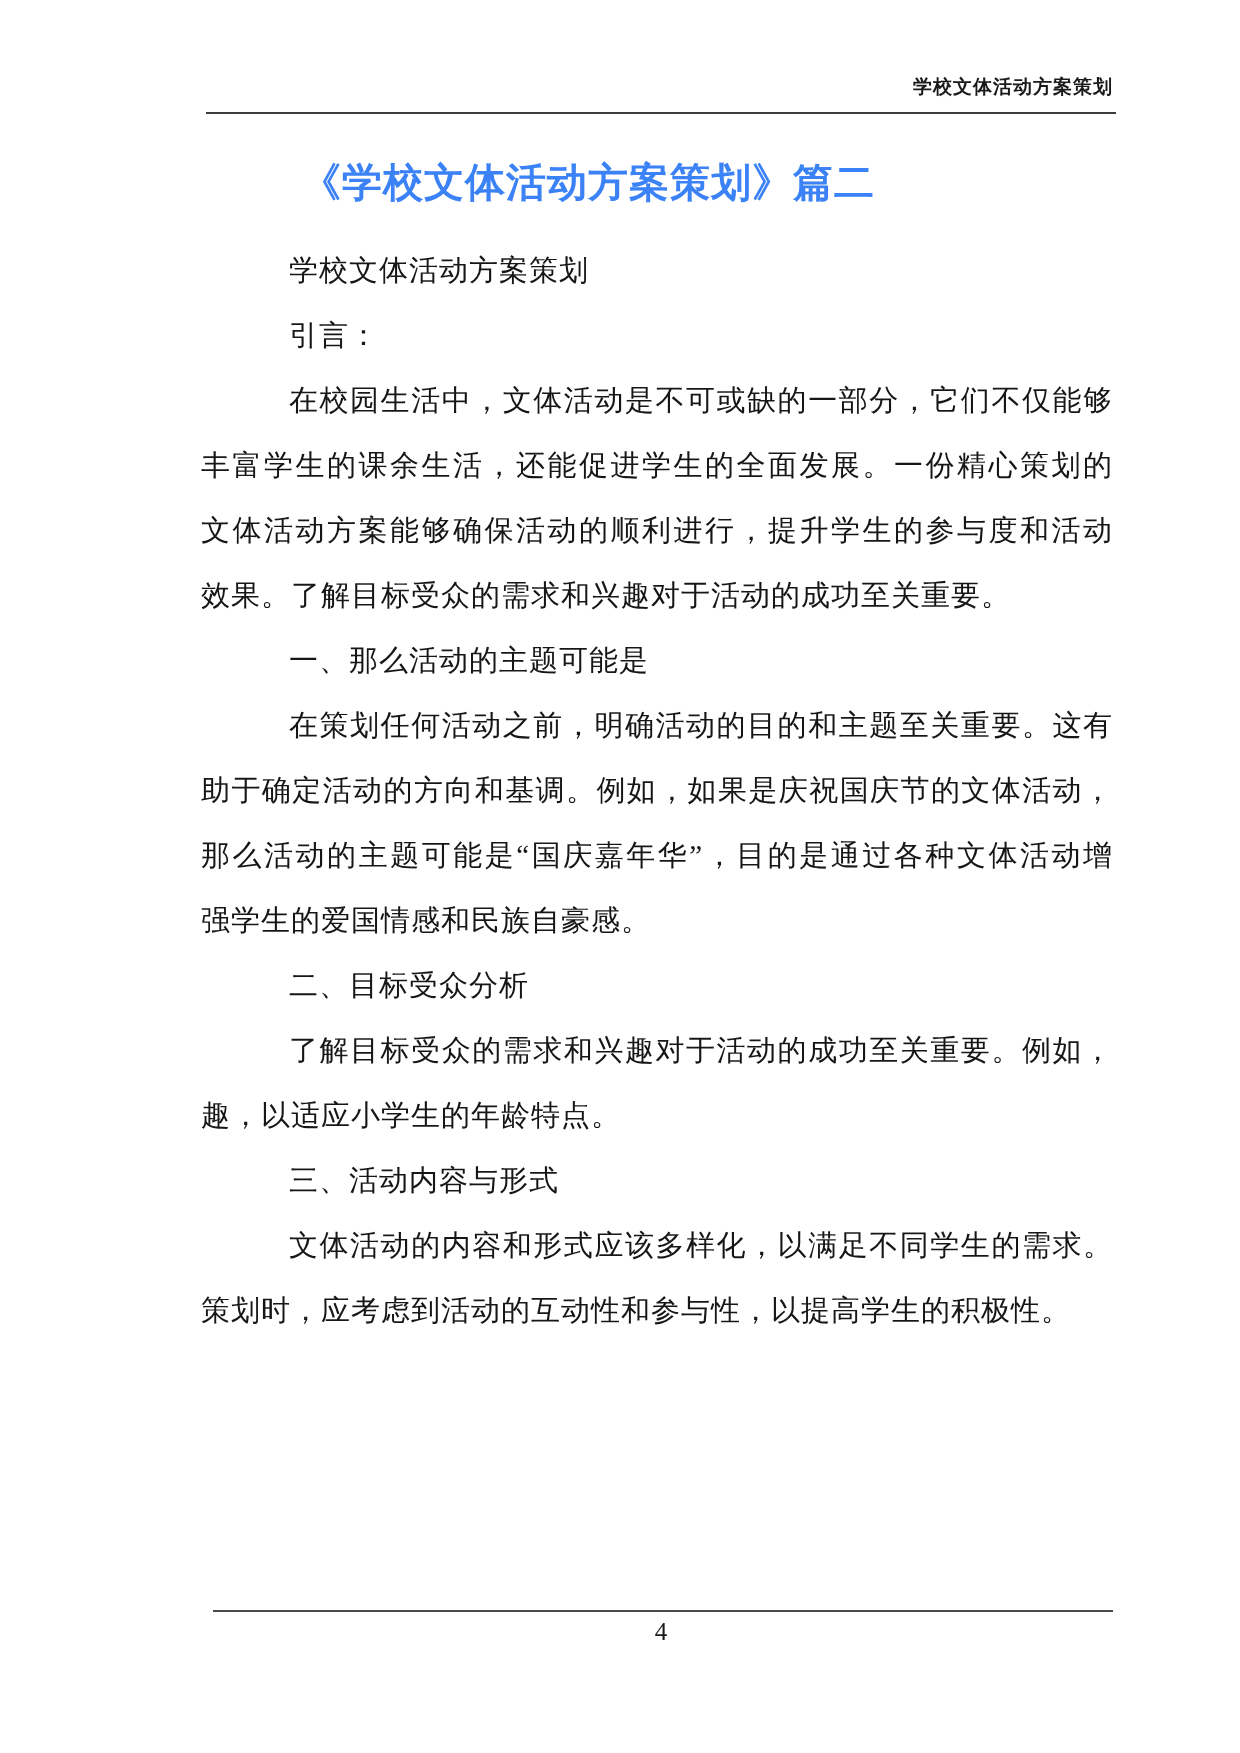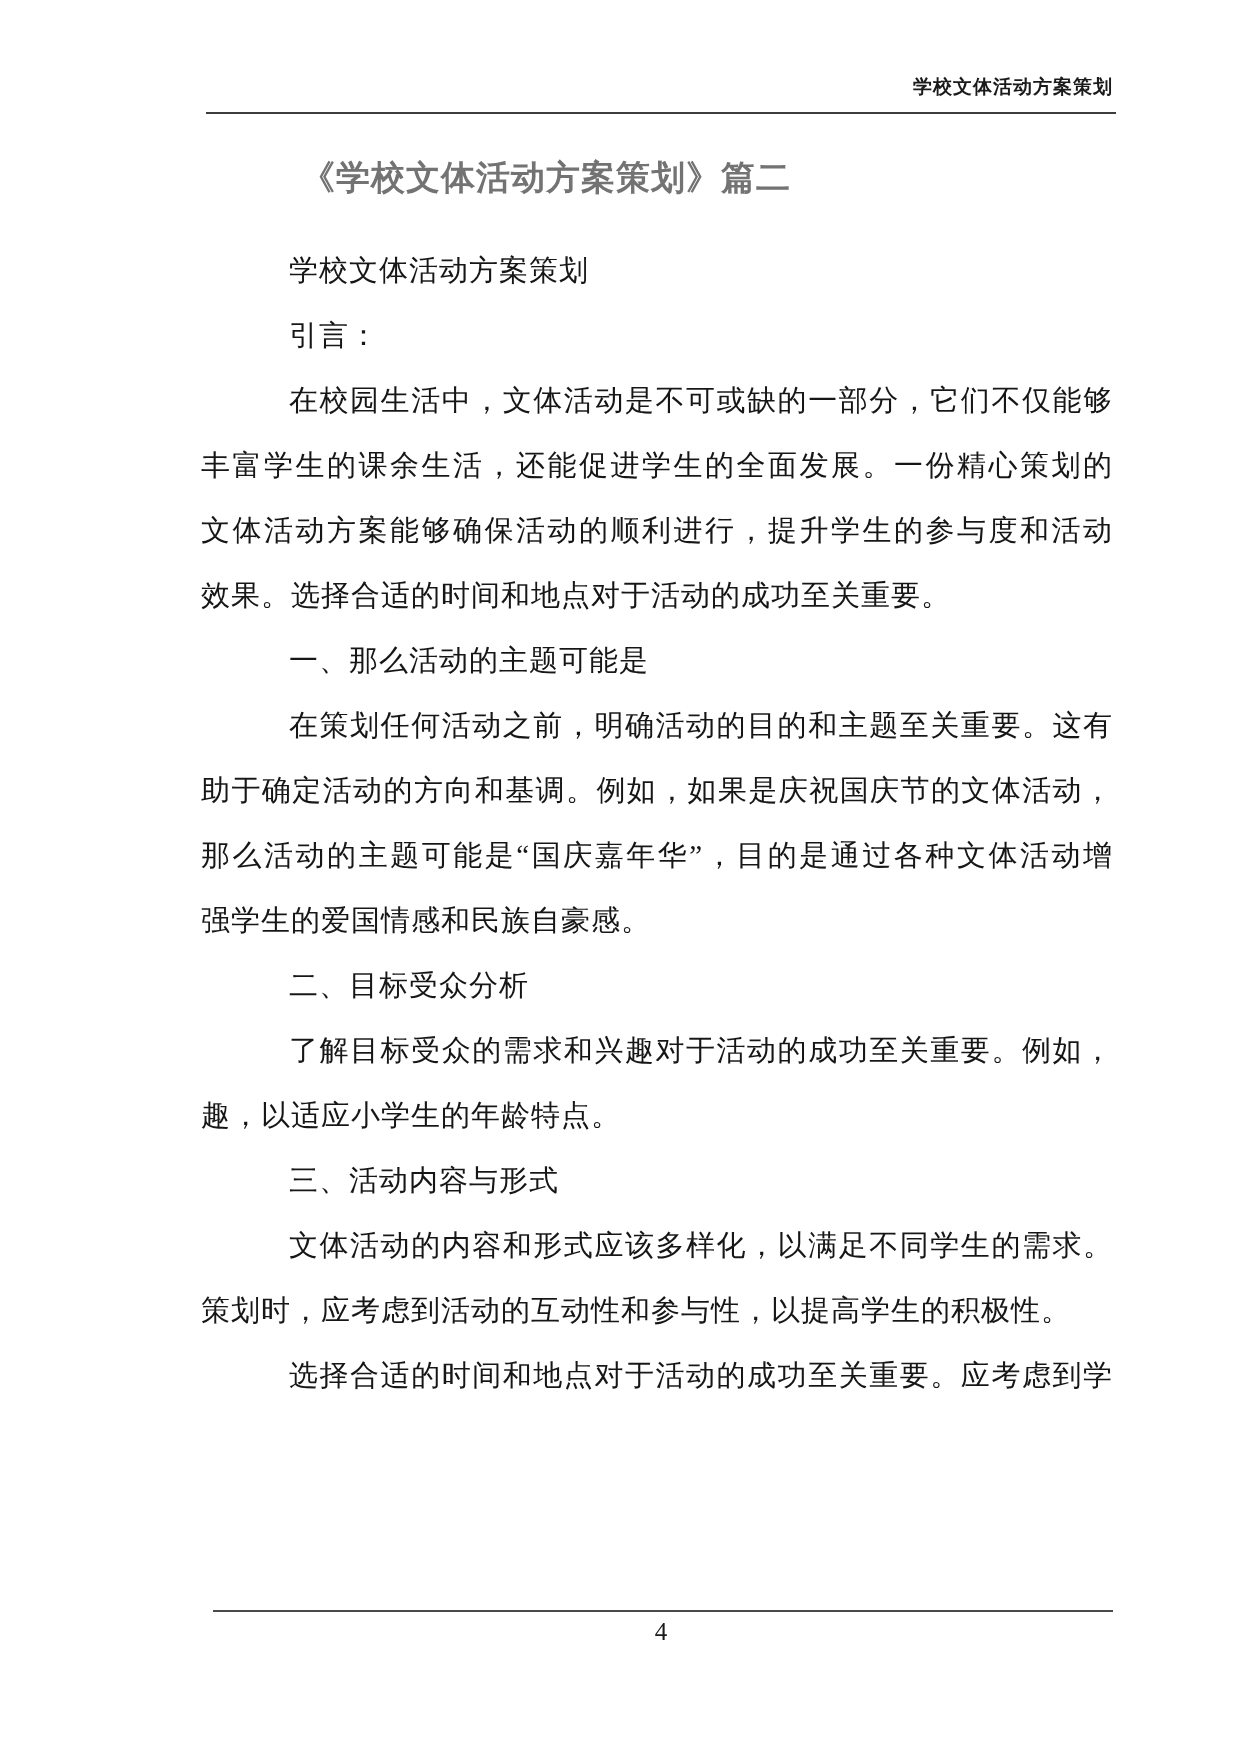--- a/index.html
+++ b/index.html
@@ -39,24 +39,24 @@
   }
   
   .doc-title {
     position: absolute;
     top: 155px;
     left: 160px;
     width: 912px;
     padding-left: 100px;
     box-sizing: border-box;
     font-family: "Liberation Sans", "DejaVu Sans", sans-serif;
-    font-size: 34px;
+    font-size: 40px;
     font-weight: bold;
     letter-spacing: 1px;
-    color: #737373;
+    color: #3b82f6;
     white-space: nowrap;
   }
   
   .doc-body {
     position: absolute;
     top: 238px;
     left: 160px;
     width: 912px;
     font-size: 29px;
     color: #161616;
@@ -106,32 +106,31 @@
   <div class="header-rule"></div>
 
   <div class="doc-title">《学校文体活动方案策划》篇二</div>
 
   <div class="doc-body">
       <div class="line indent">学校文体活动方案策划</div>
       <div class="line indent">引言：</div>
       <div class="line indent justify">在校园生活中，文体活动是不可或缺的一部分，它们不仅能够</div>
       <div class="line justify">丰富学生的课余生活，还能促进学生的全面发展。一份精心策划的</div>
       <div class="line justify">文体活动方案能够确保活动的顺利进行，提升学生的参与度和活动</div>
-      <div class="line">效果。选择合适的时间和地点对于活动的成功至关重要。</div>
+      <div class="line">效果。了解目标受众的需求和兴趣对于活动的成功至关重要。</div>
       <div class="line indent">一、那么活动的主题可能是</div>
       <div class="line indent justify">在策划任何活动之前，明确活动的目的和主题至关重要。这有</div>
       <div class="line justify">助于确定活动的方向和基调。例如，如果是庆祝国庆节的文体活动，</div>
       <div class="line justify">那么活动的主题可能是“国庆嘉年华”，目的是通过各种文体活动增</div>
       <div class="line">强学生的爱国情感和民族自豪感。</div>
       <div class="line indent">二、目标受众分析</div>
       <div class="line indent justify">了解目标受众的需求和兴趣对于活动的成功至关重要。例如，</div>
       <div class="line">趣，以适应小学生的年龄特点。</div>
       <div class="line indent">三、活动内容与形式</div>
       <div class="line indent justify">文体活动的内容和形式应该多样化，以满足不同学生的需求。</div>
       <div class="line">策划时，应考虑到活动的互动性和参与性，以提高学生的积极性。</div>
-      <div class="line indent justify">选择合适的时间和地点对于活动的成功至关重要。应考虑到学</div>
     </div>
 
   <div class="footer-rule"></div>
 
   <div class="page-number">4</div>
 
 </div>
 
 </body></html>

